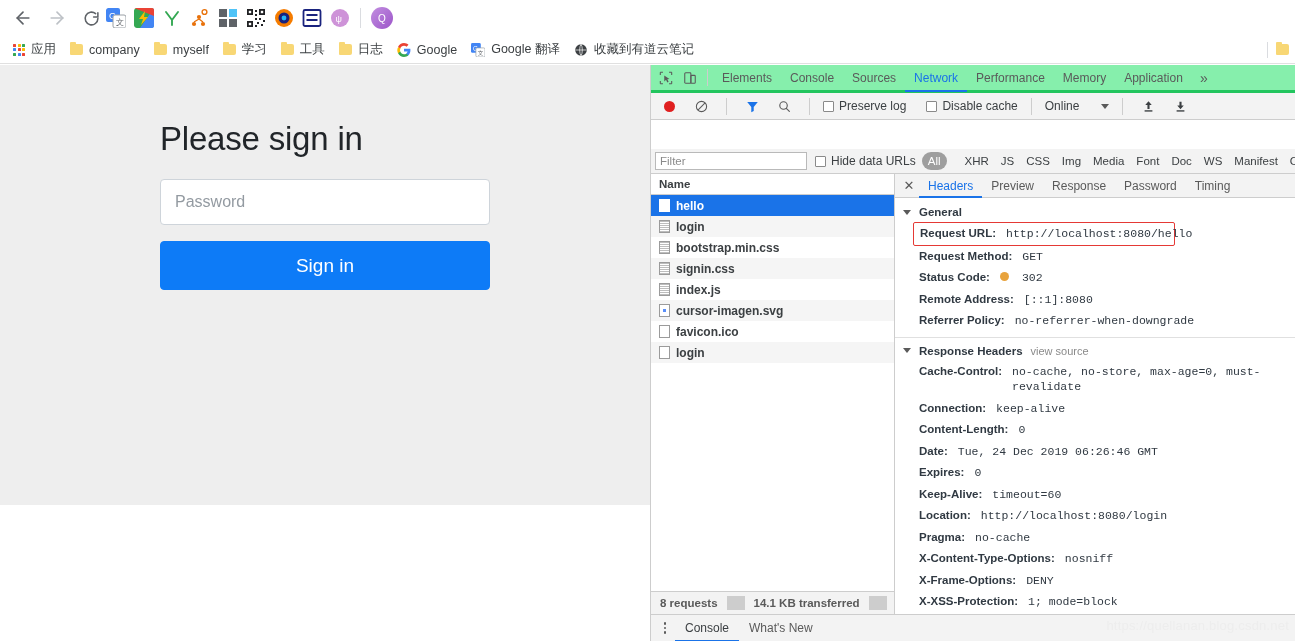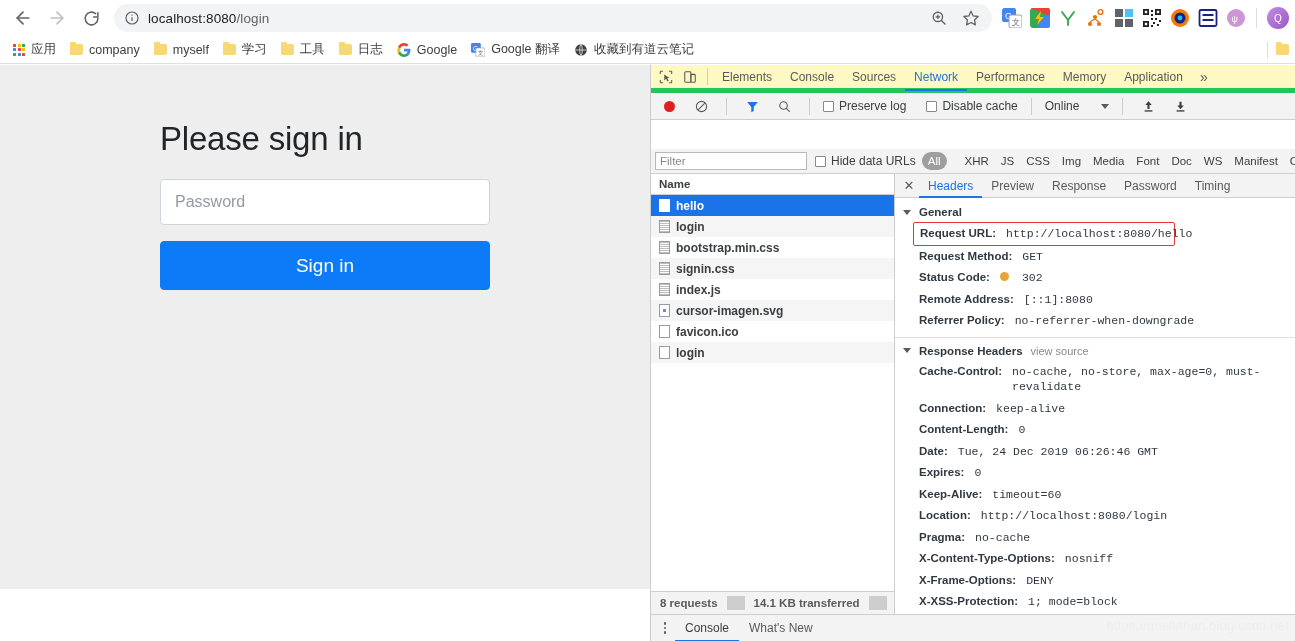--- a/index.html
+++ b/index.html
@@ -68,21 +68,21 @@
   }
   .folder::before{
     content:''; position:absolute; left:0; top:-2px; width:6px;height:3px;
     background:#f8d775;border-radius:1px 1px 0 0;
   }
   .bm-spacer { margin-left: auto; display:flex; align-items:center; gap:8px; }
   .bm-div { width:1px;height:16px;background:#dadce0; }
 
   
   .page-area {
-    position: absolute; top: 65px; left: 0; width: 650px; height: 524px;
+    position: absolute; top: 65px; left: 0; width: 650px; height: 440px;
     background: #eeeeee; overflow: hidden;
   }
   .signin-form { position:absolute; left:160px; top:55px; width:330px; }
   .signin-title {
     font-size: 33px; font-weight: 400; color: #212529;
     margin: 0 0 21px 0; letter-spacing: -0.2px;
   }
   .form-input {
     display:block; width: 330px; height: 46px;
     border: 1px solid #ced4da; border-radius: 4px;
@@ -100,21 +100,21 @@
 
   
   .devtools {
     position: absolute; top: 65px; left: 650px; width: 645px; height: 576px;
     background: #ffffff; border-left: 1px solid #cdcdcd;
     display: flex; flex-direction: column;
     font-family: "Liberation Sans", sans-serif;
   }
   .dt-tabbar {
     height: 28px; display: flex; align-items: center;
-    border-bottom: 5px solid #22c55e; background: #fef9c3;
+    border-bottom: 3px solid #22c55e; background: #86efac;
     padding-left: 3px; flex: none;
   }
   .dt-icobtn { width: 24px; height: 24px; display:flex; align-items:center; justify-content:center; color:#5a5a5a;}
   .vsep { width:1px; height:17px; background:#cdcdcd; margin: 0 5px; }
   .dt-tab {
     padding: 0 9px; height: 28px; line-height: 28px;
     font-size: 12px; color: #5a5a5a; white-space: nowrap;
   }
   .dt-tab.active { color: #1a73e8; box-shadow: inset 0 -2px 0 #1a73e8; }
   .dt-more { padding: 0 8px; font-size: 14px; color:#5a5a5a; }
@@ -250,39 +250,20 @@
           <polyline points="12 5 19 12 12 19"></polyline>
         </svg>
     </div>
     <div class="nav-btn">
       <svg width="17" height="17" viewBox="0 0 24 24" fill="none" stroke="currentColor" stroke-width="2.2" stroke-linecap="round">
           <path d="M21 12a9 9 0 1 1-3.2-6.9"></path>
           <polyline points="21 4 21 10 15 10" fill="none"></polyline>
         </svg>
     </div>
 
-    <div class="omnibox">
-      <svg class="info-icon" viewBox="0 0 24 24" fill="none" stroke="currentColor" stroke-width="1.8">
-          <circle cx="12" cy="12" r="9"></circle>
-          <line x1="12" y1="11" x2="12" y2="16.5"></line>
-          <circle cx="12" cy="7.8" r="0.9" fill="currentColor" stroke="none"></circle>
-        </svg>
-      <span class="url-text"><span>localhost:8080</span><span class="dim">/login</span></span>
-      <div class="omni-right">
-        <svg class="omni-ico" viewBox="0 0 24 24" fill="none" stroke="currentColor" stroke-width="1.8">
-            <circle cx="10.5" cy="10.5" r="6.2"></circle>
-            <line x1="15.2" y1="15.2" x2="20" y2="20" stroke-linecap="round"></line>
-            <line x1="7.6" y1="10.5" x2="13.4" y2="10.5"></line>
-            <line x1="10.5" y1="7.6" x2="10.5" y2="13.4"></line>
-          </svg>
-        <svg class="omni-ico" viewBox="0 0 24 24" fill="none" stroke="currentColor" stroke-width="1.7" stroke-linejoin="round">
-            <polygon points="12 3 14.9 9.2 21.5 10 16.7 14.6 17.9 21.2 12 18 6.1 21.2 7.3 14.6 2.5 10 9.1 9.2"></polygon>
-          </svg>
-      </div>
-    </div>
 
     <div class="ext-bar">
       <svg class="ext-ico" viewBox="0 0 20 20">
           <rect x="0" y="0" width="14" height="14" rx="2" fill="#4285f4"></rect>
           <text x="3" y="11" font-size="9" fill="#fff" font-family="Liberation Sans, sans-serif">G</text>
           <rect x="7" y="7" width="13" height="13" rx="2" fill="#fff" stroke="#9aa0a6" stroke-width="1"></rect>
           <text x="10" y="17" font-size="8" fill="#5f6368" font-family="Liberation Sans, sans-serif">文</text>
         </svg>
       <svg class="ext-ico" viewBox="0 0 20 20">
           <rect width="20" height="20" rx="3" fill="#34a853"></rect>

